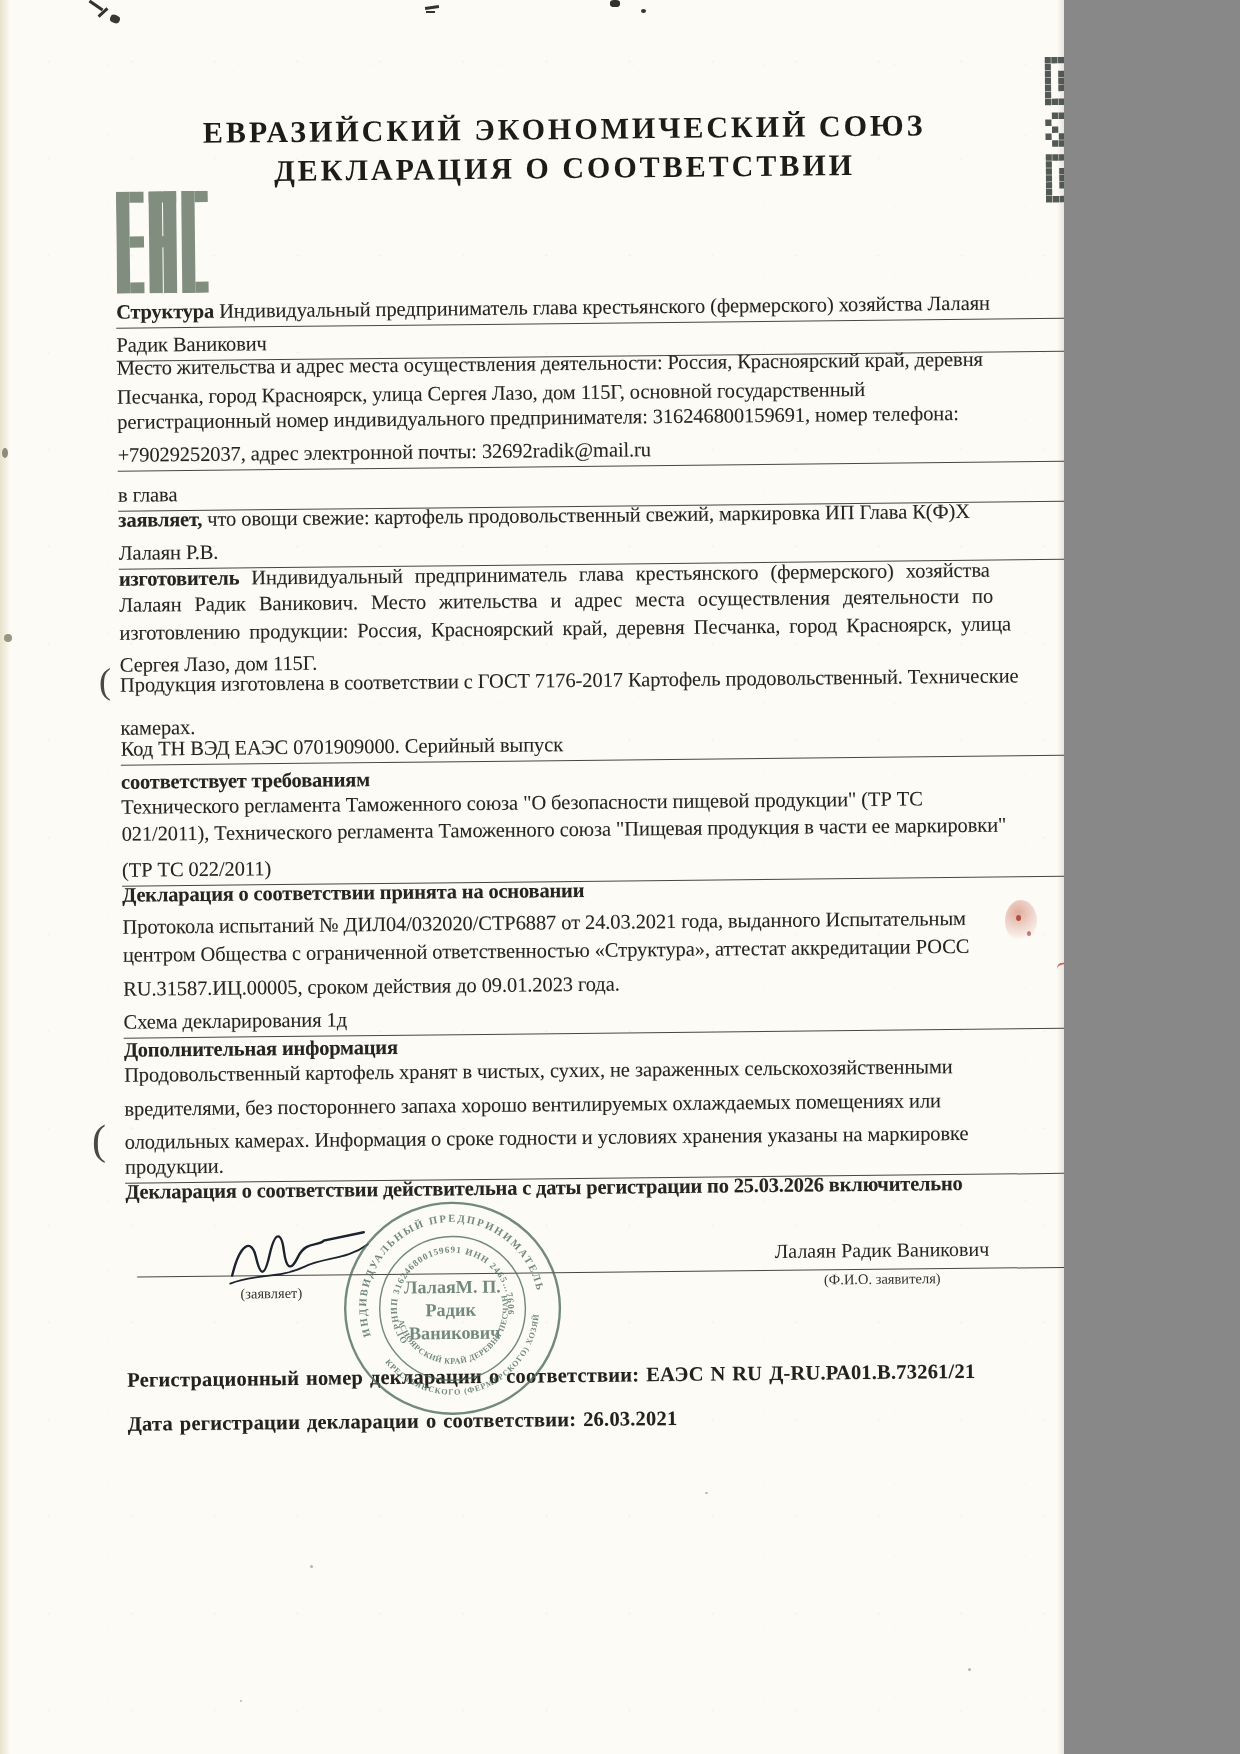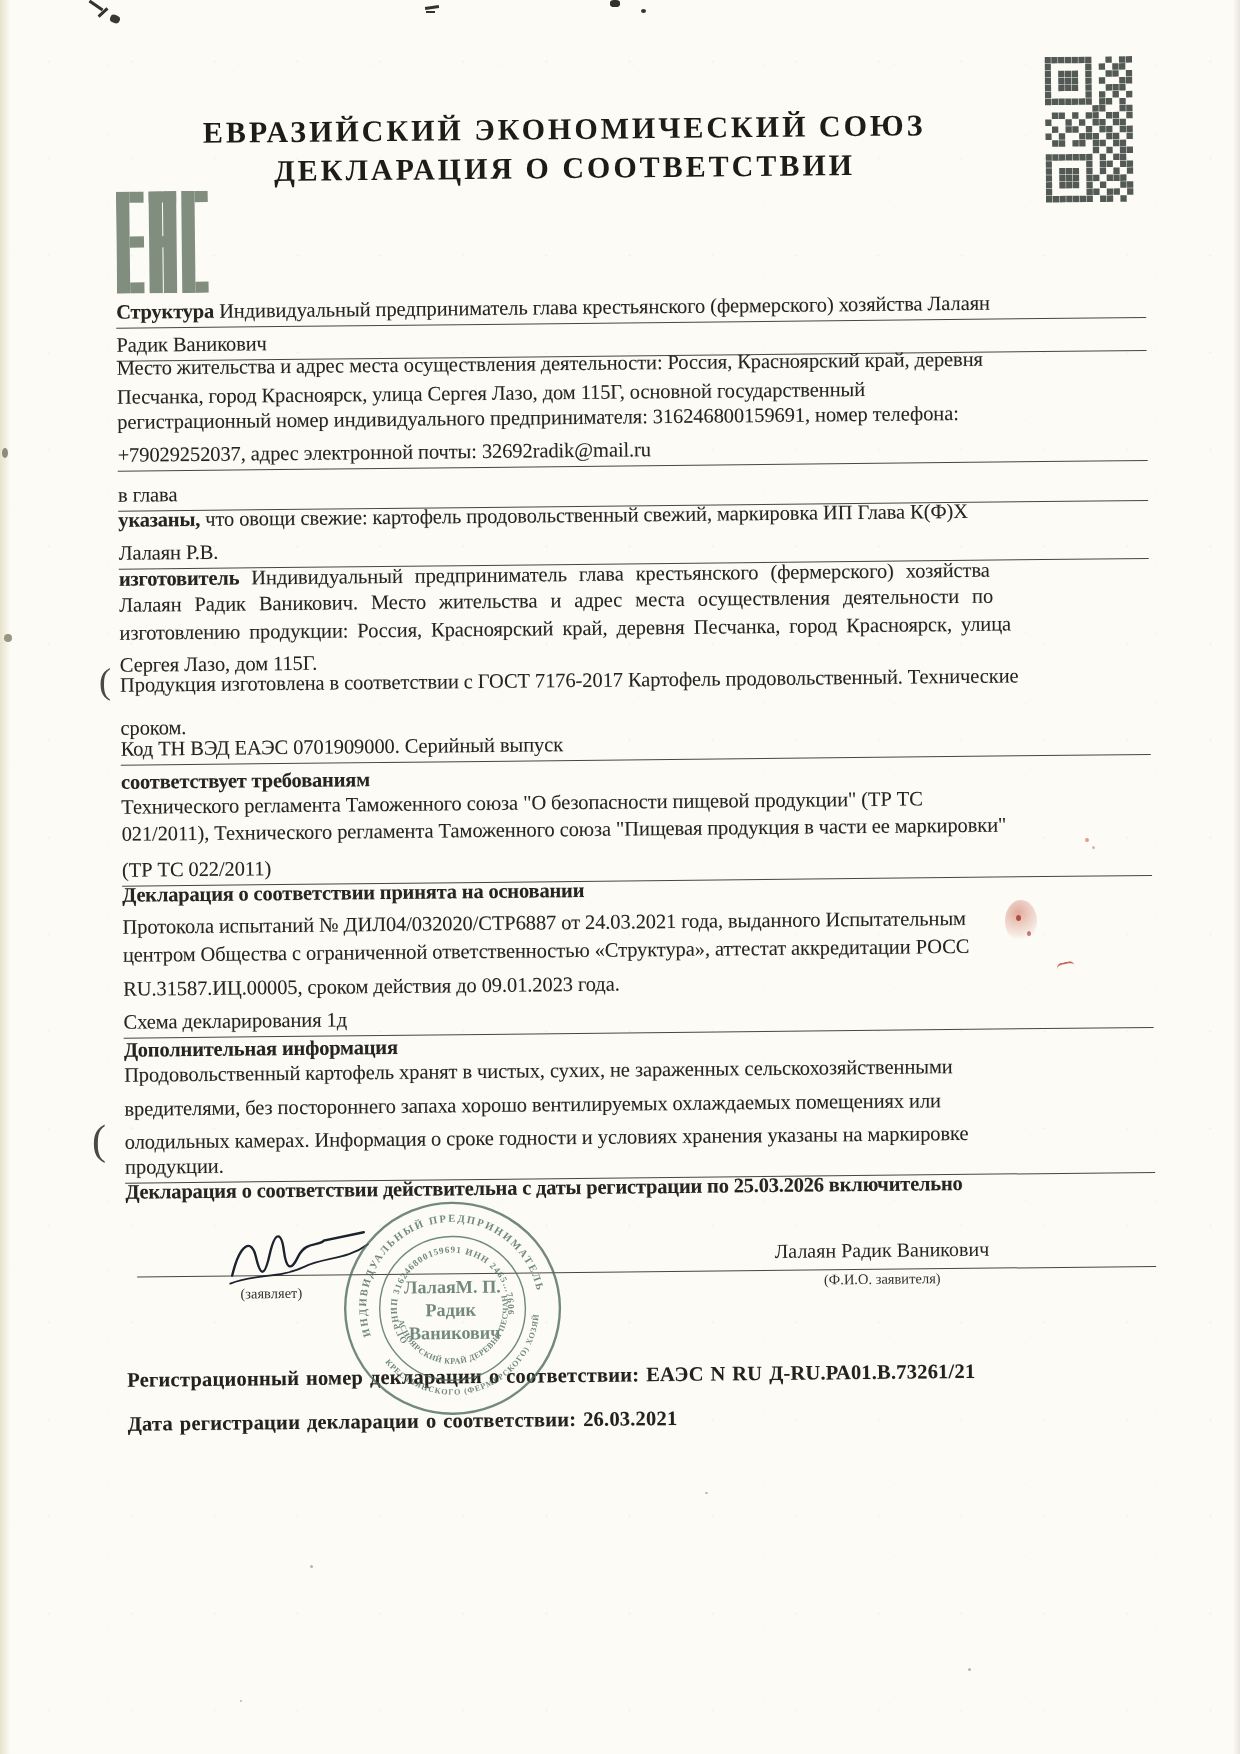--- a/index.html
+++ b/index.html
@@ -1,18 +1,18 @@
 <!DOCTYPE html>
 <html><head>
 <meta charset="utf-8">
 <style>
   html,body{margin:0;padding:0;background:#888;}
   .page{
     position:relative;
-    width:1240px;height:1754px;
+    width:1064px;height:1754px;
     background-color:#fcfbf6;
     background-image:
       radial-gradient(rgba(120,115,95,.05) 1px, transparent 1.3px),
       radial-gradient(rgba(120,115,95,.04) 1px, transparent 1.3px);
     background-size:83px 97px, 131px 71px;
     background-position:7px 13px, 43px 29px;
     overflow:hidden;
     font-family:"Liberation Serif", serif;
   }
   .edge-left{position:absolute;left:0;top:0;width:14px;height:100%;
@@ -284,28 +284,28 @@
         </svg></div>
 
     <div class="body-rows">
         <div class="brow rule" style="top: 300px;"><span class="b">Структура</span><span> Индивидуальный предприниматель глава крестьянского (фермерского) хозяйства Лалаян</span></div>
         <div class="brow rule" style="top: 333px;"><span>Радик Ваникович</span></div>
         <div class="brow" style="top: 356px;"><span>Место жительства и адрес места осуществления деятельности: Россия, Красноярский край, деревня</span></div>
         <div class="brow" style="top: 385px;"><span>Песчанка, город Красноярск, улица Сергея Лазо, дом 115Г, основной государственный</span></div>
         <div class="brow" style="top: 410px;"><span>регистрационный номер индивидуального предпринимателя: 316246800159691, номер телефона:</span></div>
         <div class="brow rule" style="top: 443px;"><span>+79029252037, адрес электронной почты: 32692radik@mail.ru</span></div>
         <div class="brow rule" style="top: 483px;"><span>в глава</span></div>
-        <div class="brow" style="top: 508px;"><span class="b">указаны,</span><span> что овощи свежие: картофель продовольственный свежий, маркировка ИП Глава К(Ф)Х</span></div>
+        <div class="brow" style="top: 508px;"><span class="b">заявляет,</span><span> что овощи свежие: картофель продовольственный свежий, маркировка ИП Глава К(Ф)Х</span></div>
         <div class="brow rule" style="top: 541px;"><span>Лалаян Р.В.</span></div>
         <div class="brow" style="top: 567px; word-spacing: 7px;"><span class="b">изготовитель</span><span> Индивидуальный предприниматель глава крестьянского (фермерского) хозяйства</span></div>
         <div class="brow" style="top: 593px; word-spacing: 8px;"><span>Лалаян Радик Ваникович. Место жительства и адрес места осуществления деятельности по</span></div>
         <div class="brow" style="top: 621px; word-spacing: 4px;"><span>изготовлению продукции: Россия, Красноярский край, деревня Песчанка, город Красноярск, улица</span></div>
         <div class="brow" style="top: 653px;"><span>Сергея Лазо, дом 115Г.</span></div>
         <div class="brow" style="top: 673px;"><span>Продукция изготовлена в соответствии с ГОСТ 7176-2017 Картофель продовольственный. Технические</span></div>
-        <div class="brow" style="top: 716px;"><span>сроком.</span></div>
+        <div class="brow" style="top: 716px;"><span>камерах.</span></div>
         <div class="brow rule" style="top: 737px;"><span>Код ТН ВЭД ЕАЭС 0701909000. Серийный выпуск</span></div>
         <div class="brow" style="top: 770px;"><span class="b">соответствует требованиям</span></div>
         <div class="brow" style="top: 795px;"><span>Технического регламента Таможенного союза "О безопасности пищевой продукции" (ТР ТС</span></div>
         <div class="brow" style="top: 822px;"><span>021/2011), Технического регламента Таможенного союза "Пищевая продукция в части ее маркировки"</span></div>
         <div class="brow rule" style="top: 858px;"><span>(ТР ТС 022/2011)</span></div>
         <div class="brow" style="top: 883px;"><span class="b">Декларация о соответствии принята на основании</span></div>
         <div class="brow" style="top: 915px;"><span>Протокола испытаний № ДИЛ04/032020/СТР6887 от 24.03.2021 года, выданного Испытательным</span></div>
         <div class="brow" style="top: 943px;"><span>центром Общества с ограниченной ответственностью «Структура», аттестат аккредитации РОСС</span></div>
         <div class="brow" style="top: 977px;"><span>RU.31587.ИЦ.00005, сроком действия до 09.01.2023 года.</span></div>
         <div class="brow rule" style="top: 1010px;"><span>Схема декларирования 1д</span></div>

